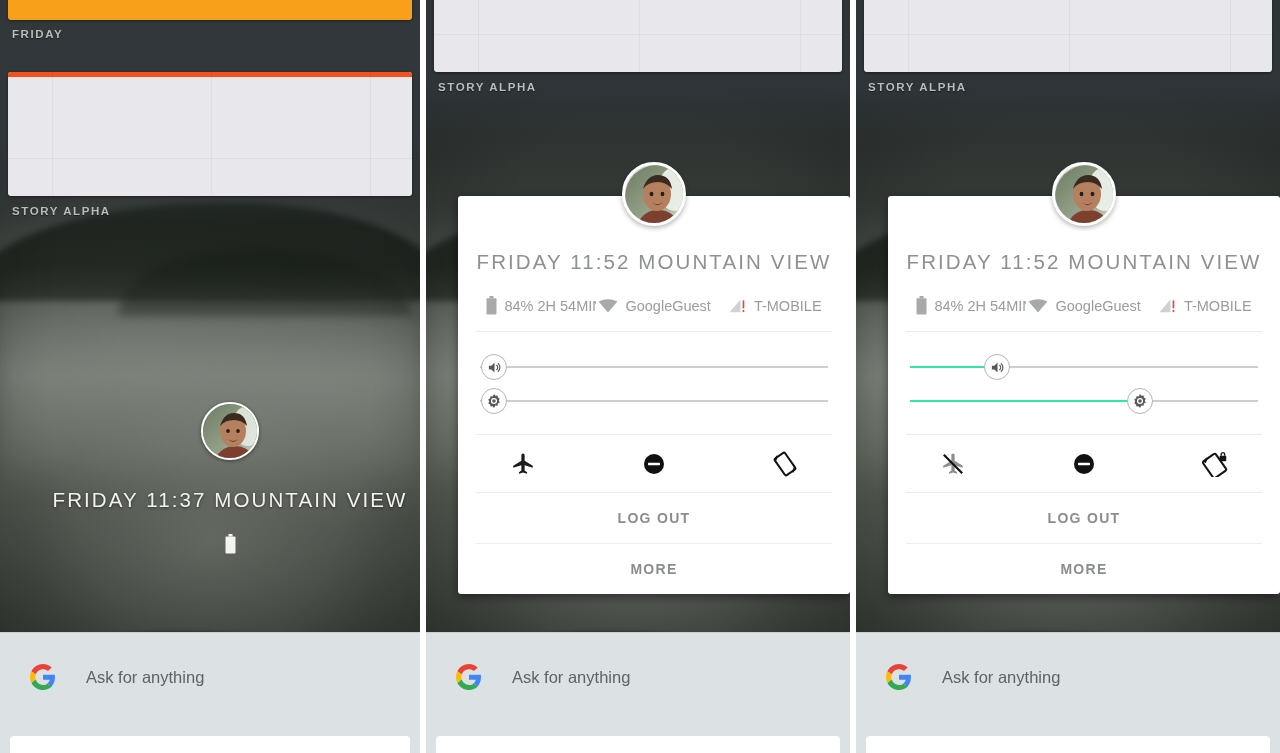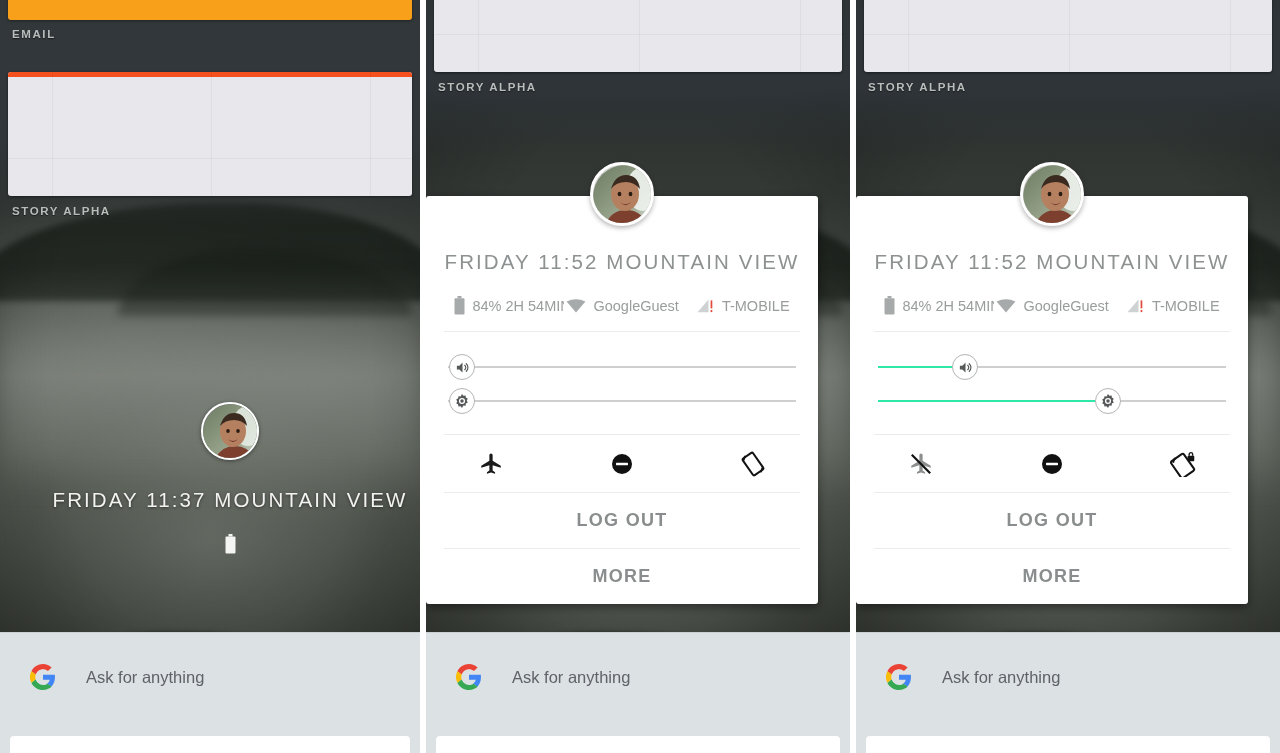--- a/index.html
+++ b/index.html
@@ -149,21 +149,21 @@
     color: #f2f2f0;
     font-weight: 400;
     text-shadow: 0 1px 3px rgba(0,0,0,0.5);
     white-space: nowrap;
   }
   .lock-batt { margin-top: 22px; display: flex; justify-content: center; }
 
   
   .qs-wrap {
     position: absolute; left: 0; right: 0; top: 196px;
-    z-index: 6; display: flex; justify-content: flex-start;
+    z-index: 6; display: flex; justify-content: flex-end;
   }
   .qs-card {
     position: relative;
     width: 392px;
     background: #ffffff;
     border-radius: 3px;
     box-shadow: 0 3px 10px rgba(0,0,0,0.45);
     padding: 54px 0 0 0;
   }
   .qs-avatar {
@@ -227,21 +227,21 @@
   .qs-actions {
     display: flex;
     padding: 14px 0 13px 0;
   }
   .qs-action {
     flex: 1; display: flex; align-items: center; justify-content: center;
     height: 30px;
   }
   .qs-textbtn {
     text-align: center;
-    font-size: 18px;
+    font-size: 14px;
     letter-spacing: 1.3px;
     font-weight: 700;
     color: #8a8d8d;
     padding: 17px 0;
   }
 
   
   .bottom {
     position: absolute; left: 0; right: 0; bottom: 0; height: 121px;
     background: #dce1e4;
@@ -278,21 +278,21 @@
       <div class="ridge r3"></div>
       <div class="ridge r4"></div>
       <div class="vignette"></div>
     </div>
 
     <div style="position:absolute;left:0;right:0;top:0;height:226px;background:linear-gradient(180deg,#32383a 0%,#30363a 62%,rgba(48,54,58,0) 100%);z-index:3;"></div>
 
     <div class="topzone">
 
       <div class="orange-pill" style="left:8px;right:8px;top:-12px;height:32px;background:#f9a01b;"></div>
-      <div class="notif-label" style="left:12px;top:28px;">EMAIL</div>
+      <div class="notif-label" style="left:12px;top:28px;">FRIDAY</div>
 
       <div class="notif-card" style="left:8px;right:8px;top:72px;height:124px;">
         <div class="accent" style="background:#f4511e;"></div>
         <div class="grid-v" style="left:44px;"></div>
         <div class="grid-v" style="left:203px;"></div>
         <div class="grid-v" style="left:362px;"></div>
         <div class="grid-h" style="top:86px;"></div>
       </div>
       <div class="notif-label" style="left:12px;top:205px;">STORY ALPHA</div>
     </div>

